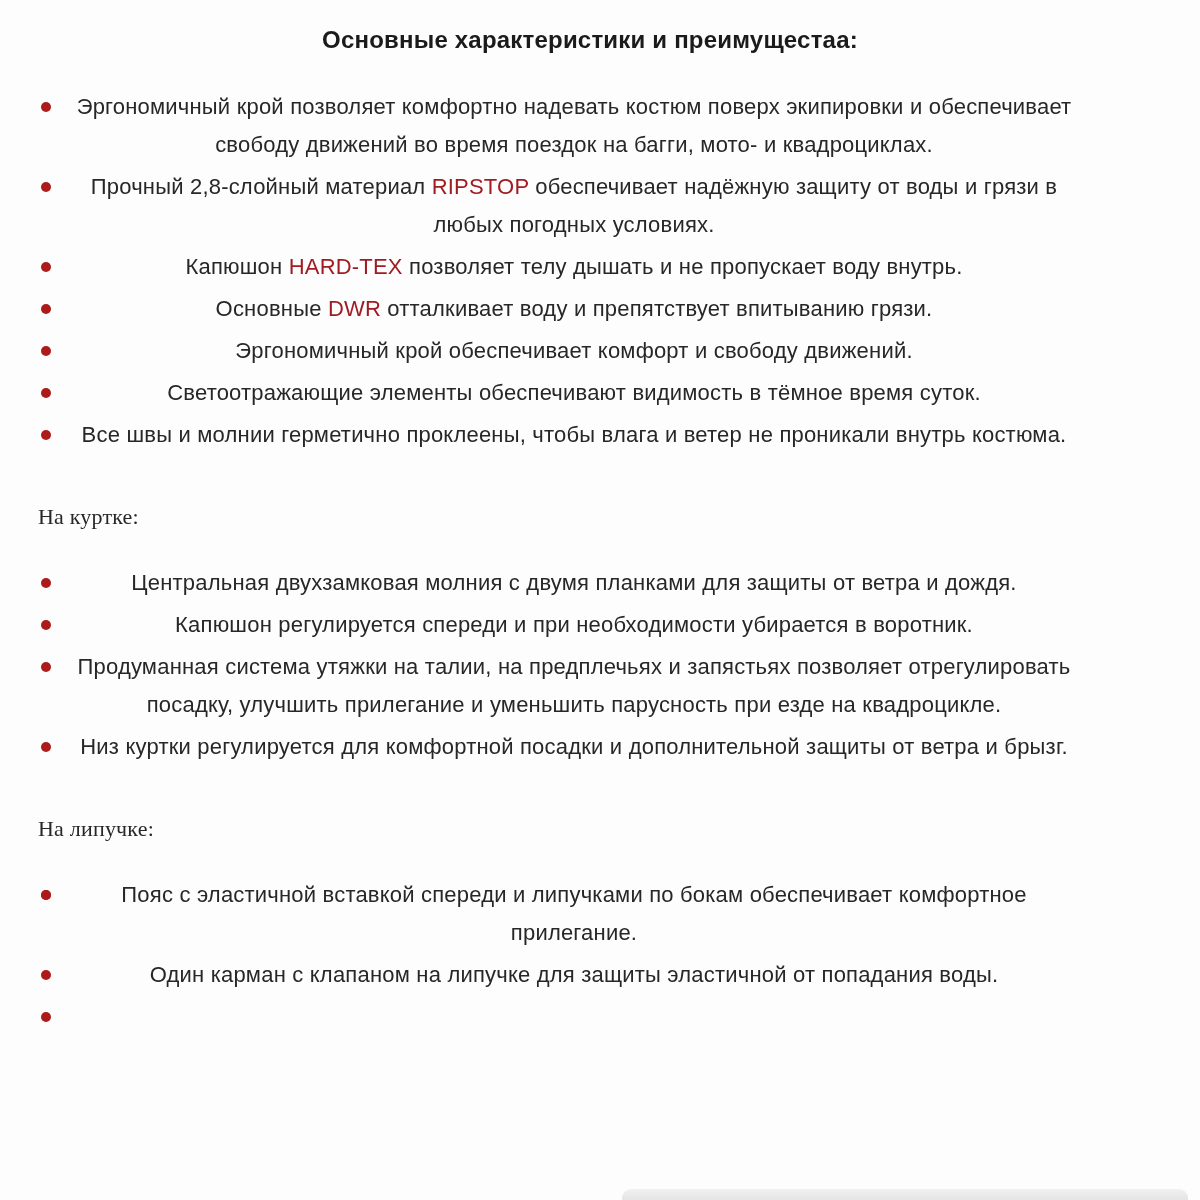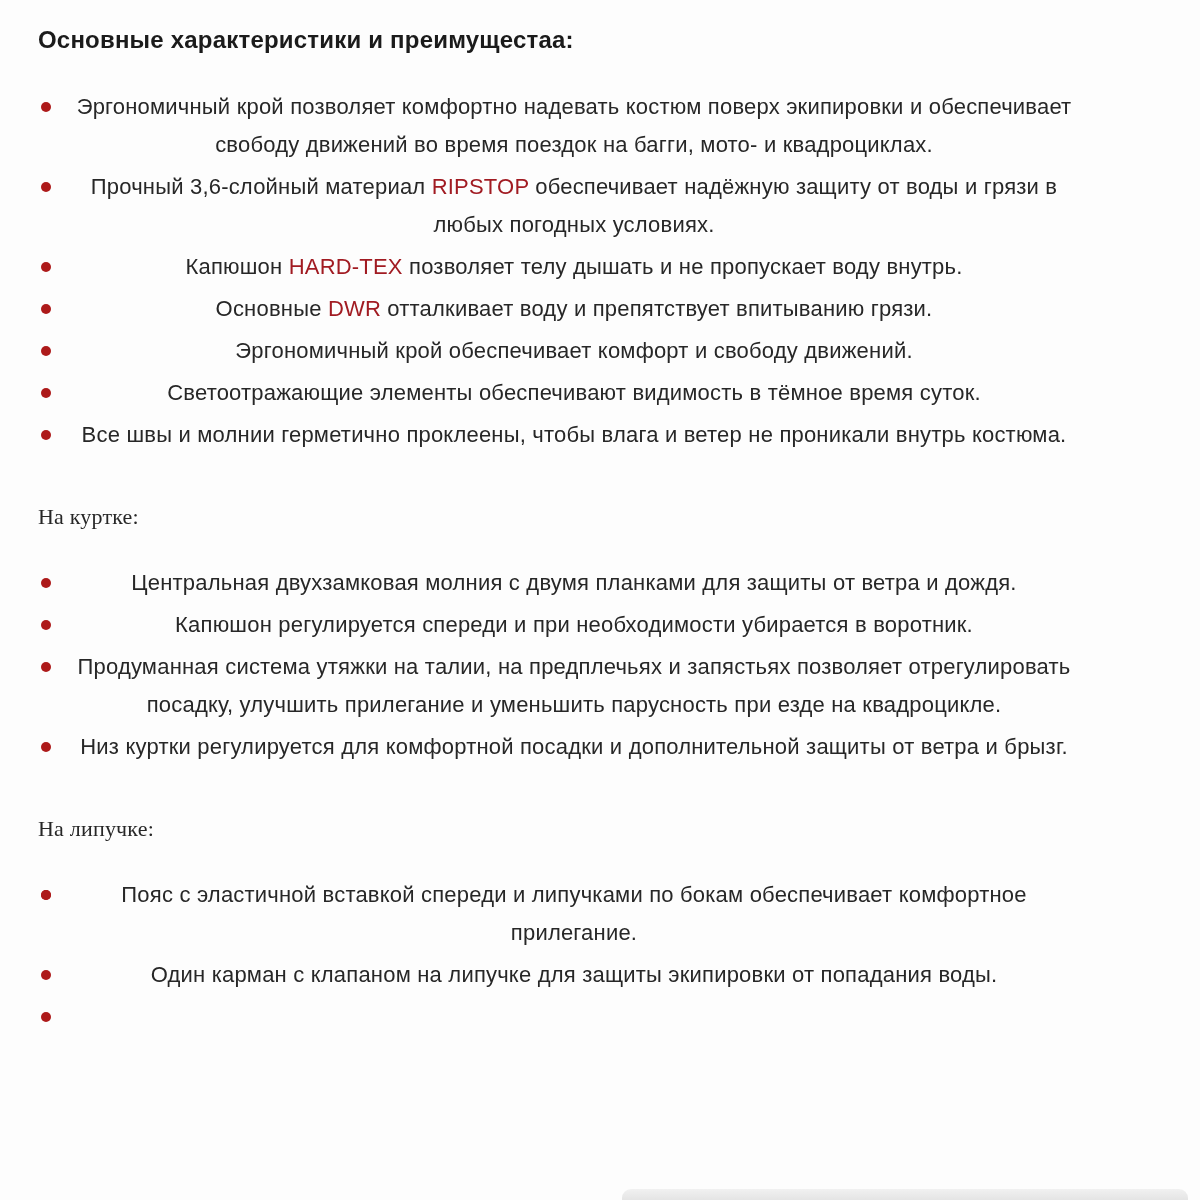--- a/index.html
+++ b/index.html
@@ -17,20 +17,21 @@
   }
   .wrap {
     padding: 26px 58px 0 38px;
   }
   .title {
     font-size: 24px;
     font-weight: bold;
     color: var(--heading, #1b1b1b);
     letter-spacing: 0.2px;
     margin: 0;
+    text-align: center;
   }
   section {
     margin: 0;
   }
   .section-heading {
     font-size: 22px;
     font-weight: normal;
     color: var(--text, #272727);
     letter-spacing: 0.2px;
     margin: 50px 0 0 0;
@@ -76,21 +77,21 @@
 </style>
 </head>
 <body style="--bg: #fdfdfd; --text: #272727; --heading: #1b1b1b; --accent: #a11b22; --bullet: #ad1a1a; --bar: #e3e3e3;">
 
 <div class="wrap">
   <h1 class="title">Основные характеристики и преимущестаа:</h1>
   <div>
       <section>
         <ul class="bullets">
           <li><span class="dot"></span><span><span>Эргономичный крой позволяет комфортно надевать костюм поверх экипировки и обеспечивает свободу движений во время поездок на багги, мото- и квадроциклах.</span></span></li>
-          <li><span class="dot"></span><span><span>Прочный 3,6-слойный материал </span><span class="red">RIPSTOP</span><span> обеспечивает надёжную защиту от воды и грязи в любых погодных условиях.</span></span></li>
+          <li><span class="dot"></span><span><span>Прочный 2,8-слойный материал </span><span class="red">RIPSTOP</span><span> обеспечивает надёжную защиту от воды и грязи в любых погодных условиях.</span></span></li>
           <li><span class="dot"></span><span><span>Капюшон </span><span class="red">HARD-TEX</span><span> позволяет телу дышать и не пропускает воду внутрь.</span></span></li>
           <li><span class="dot"></span><span><span>Основные </span><span class="red">DWR</span><span> отталкивает воду и препятствует впитыванию грязи.</span></span></li>
           <li><span class="dot"></span><span><span>Эргономичный крой обеспечивает комфорт и свободу движений.</span></span></li>
           <li><span class="dot"></span><span><span>Светоотражающие элементы обеспечивают видимость в тёмное время суток.</span></span></li>
           <li><span class="dot"></span><span><span>Все швы и молнии герметично проклеены, чтобы влага и ветер не проникали внутрь костюма.</span></span></li>
         </ul>
       </section>
       <section>
         <div class="section-heading">На куртке:</div>
         <ul class="bullets">
@@ -98,20 +99,20 @@
           <li><span class="dot"></span><span><span>Капюшон регулируется спереди и при необходимости убирается в воротник.</span></span></li>
           <li><span class="dot"></span><span><span>Продуманная система утяжки на талии, на предплечьях и запястьях позволяет отрегулировать посадку, улучшить прилегание и уменьшить парусность при езде на квадроцикле.</span></span></li>
           <li><span class="dot"></span><span><span>Низ куртки регулируется для комфортной посадки и дополнительной защиты от ветра и брызг.</span></span></li>
         </ul>
       </section>
       <section>
         <div class="section-heading">На липучке:</div>
         <ul class="bullets">
           <li><span class="dot"></span></li>
           <li><span class="dot"></span><span><span>Пояс с эластичной вставкой спереди и липучками по бокам обеспечивает комфортное прилегание.</span></span></li>
-          <li><span class="dot"></span><span><span>Один карман с клапаном на липучке для защиты экипировки от попадания воды.</span></span></li>
+          <li><span class="dot"></span><span><span>Один карман с клапаном на липучке для защиты эластичной от попадания воды.</span></span></li>
           <li><span class="dot"></span></li>
         </ul>
       </section>
     </div>
 </div>
 
 <div class="bottom-bar"></div>
 
 </body></html>

